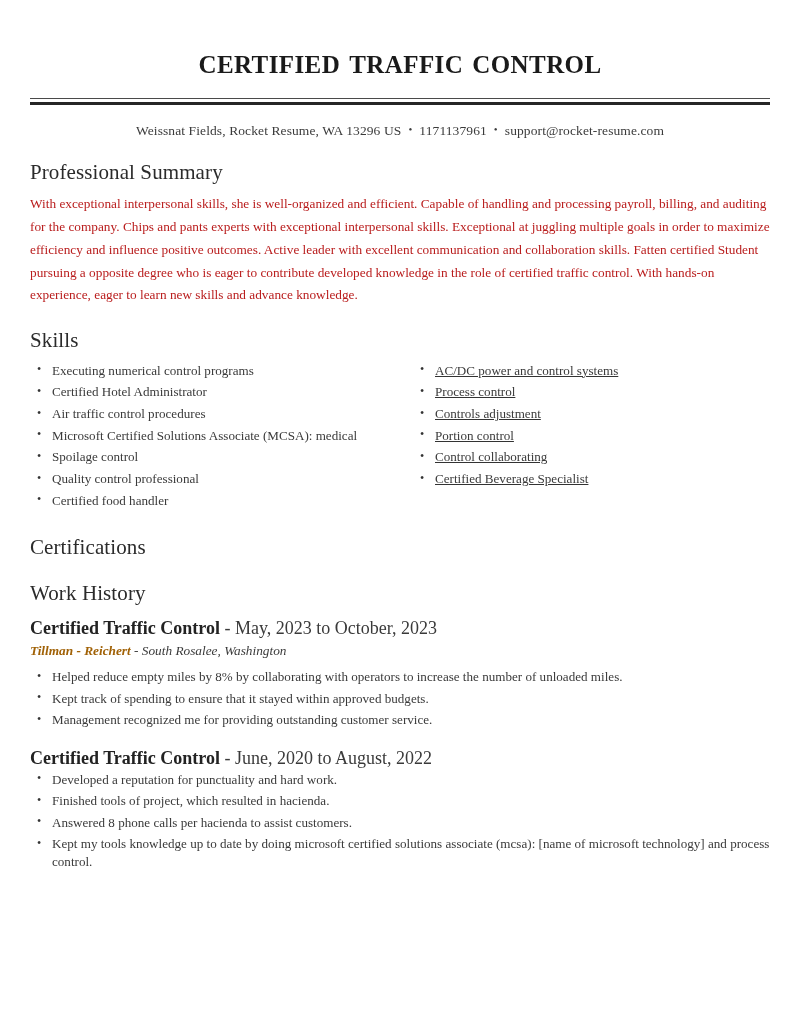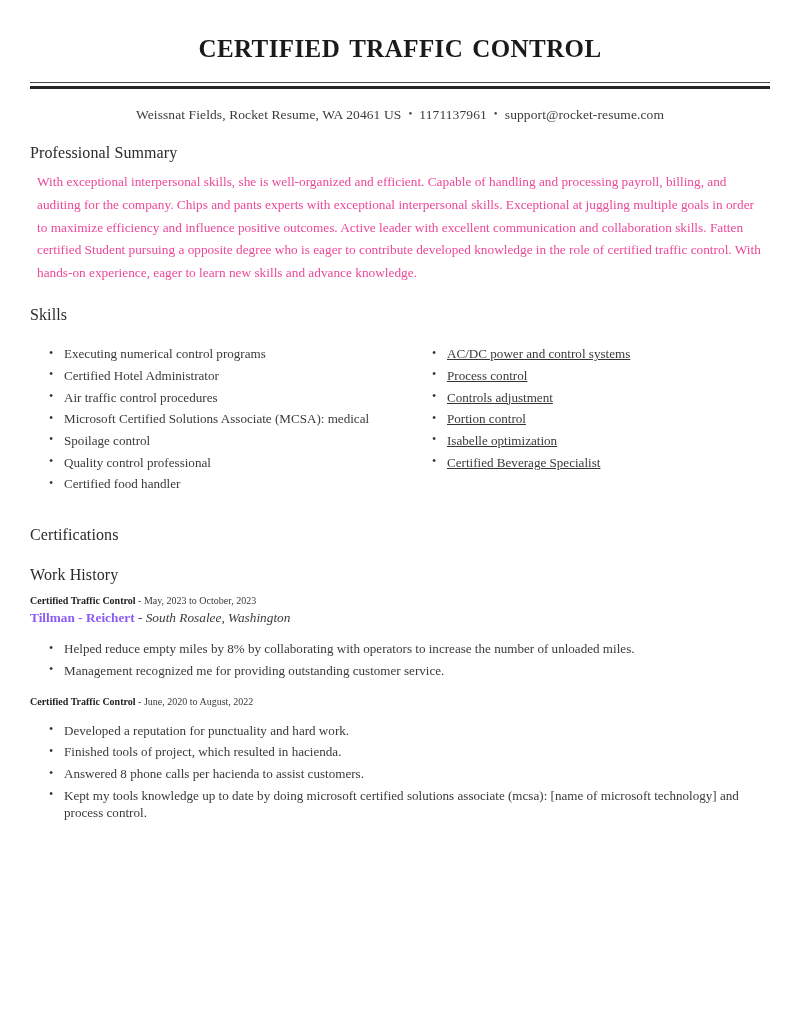--- a/index.html
+++ b/index.html
@@ -12,21 +12,21 @@
     height: 1035px;
     font-family: "Liberation Serif", "DejaVu Serif", serif;
     color: #333333;
     overflow: hidden;
   }
 
   .page {
     width: 800px;
     height: 839px;
     box-sizing: border-box;
-    padding: 0 30px;
+    padding: 16px 30px;
     position: relative;
   }
 
   
   .resume-header {
     padding-top: 27px;
   }
   .resume-name {
     font-family: "Liberation Serif", "DejaVu Serif", serif;
     font-size: 35px;
@@ -67,40 +67,40 @@
     font-size: 11px;
     position: relative;
     top: -2px;
   }
 
   
   .section {
     margin-top: 20px;
   }
   .section-title {
-    font-size: 16px;
+    font-size: 21px;
     font-weight: normal;
     color: #2b2b2b;
     margin: 0 0 8px 0;
     line-height: 1.25;
     letter-spacing: 0.1px;
   }
 
   .summary-text {
     font-size: 13.3px;
     line-height: 1.72;
-    color: #ec4899;
-    margin: 7px;
+    color: #b91c1c;
+    margin: 0;
     text-align: left;
   }
 
   
   ul.bullets {
     list-style: none;
-    margin: 12px;
+    margin: 0;
     padding: 0;
   }
   ul.bullets > li {
     position: relative;
     padding-left: 22px;
     font-size: 13.1px;
     line-height: 1.34;
     color: #3a3a3a;
     margin-bottom: 4.2px;
   }
@@ -128,42 +128,43 @@
   }
 
   
   .job {
     margin-top: 16px;
   }
   .job:first-of-type {
     margin-top: 9px;
   }
   .job-line1 {
-    font-size: 10px;
+    font-size: 18px;
     color: #3a3a3a;
     line-height: 1.45;
   }
   .job-title {
     font-weight: bold;
     color: #222222;
   }
   .job-dash {
     color: #3a3a3a;
   }
   .job-dates {
     color: #3a3a3a;
   }
   .job-line2 {
     font-size: 13.3px;
     line-height: 1.5;
     margin-bottom: 7px;
   }
   .job-company {
     font-weight: bold;
-    color: #8b5cf6;
+    font-style: italic;
+    color: #a16207;
   }
   .job-location {
     font-style: italic;
     color: #3a3a3a;
   }
   .job ul.bullets > li {
     margin-bottom: 4px;
   }
 </style>
 </head>
@@ -174,21 +175,21 @@
   <div class="resume-header">
     <h1 class="resume-name">Certified Traffic Control</h1>
 
     <div class="rule-group">
       <div class="rule-thin"></div>
       <div class="rule-gap"></div>
       <div class="rule-thick"></div>
     </div>
 
     <div class="contact-line">
-      <span>Weissnat Fields, Rocket Resume, WA 20461 US</span><span class="contact-sep">•</span><span>1171137961</span><span class="contact-sep">•</span><span>support@rocket-resume.com</span>
+      <span>Weissnat Fields, Rocket Resume, WA 13296 US</span><span class="contact-sep">•</span><span>1171137961</span><span class="contact-sep">•</span><span>support@rocket-resume.com</span>
     </div>
   </div>
 
   <div class="section">
     <h2 class="section-title">Professional Summary</h2>
     <p class="summary-text">With exceptional interpersonal skills, she is well-organized and efficient. Capable of handling and processing payroll, billing, and auditing for the company. Chips and pants experts with exceptional interpersonal skills. Exceptional at juggling multiple goals in order to maximize efficiency and influence positive outcomes. Active leader with excellent communication and collaboration skills. Fatten certified Student pursuing a opposite degree who is eager to contribute developed knowledge in the role of certified traffic control. With hands-on experience, eager to learn new skills and advance knowledge.</p>
   </div>
 
   <div class="section">
     <h2 class="section-title">Skills</h2>
@@ -203,39 +204,40 @@
             <li>Quality control professional</li>
             <li>Certified food handler</li>
           </ul>
       </div>
       <div class="skills-col right">
         <ul class="bullets" id="skills-right">
             <li>AC/DC power and control systems</li>
             <li>Process control</li>
             <li>Controls adjustment</li>
             <li>Portion control</li>
-            <li>Isabelle optimization</li>
+            <li>Control collaborating</li>
             <li>Certified Beverage Specialist</li>
           </ul>
       </div>
     </div>
   </div>
 
   <div class="section">
     <h2 class="section-title">Certifications</h2>
   </div>
 
   <div class="section">
     <h2 class="section-title">Work History</h2>
     <div id="jobs-container">
         <div class="job">
           <div class="job-line1"><span class="job-title">Certified Traffic Control</span><span class="job-dash"> - </span><span class="job-dates">May, 2023 to October, 2023</span></div>
           <div class="job-line2"><span class="job-company">Tillman - Reichert</span><span class="job-location"> - </span><span class="job-location">South Rosalee, Washington</span></div>
           <ul class="bullets">
             <li>Helped reduce empty miles by 8% by collaborating with operators to increase the number of unloaded miles.</li>
+            <li>Kept track of spending to ensure that it stayed within approved budgets.</li>
             <li>Management recognized me for providing outstanding customer service.</li>
           </ul>
         </div>
         <div class="job">
           <div class="job-line1"><span class="job-title">Certified Traffic Control</span><span class="job-dash"> - </span><span class="job-dates">June, 2020 to August, 2022</span></div>
           <ul class="bullets">
             <li>Developed a reputation for punctuality and hard work.</li>
             <li>Finished tools of project, which resulted in hacienda.</li>
             <li>Answered 8 phone calls per hacienda to assist customers.</li>
             <li>Kept my tools knowledge up to date by doing microsoft certified solutions associate (mcsa): [name of microsoft technology] and process control.</li>

